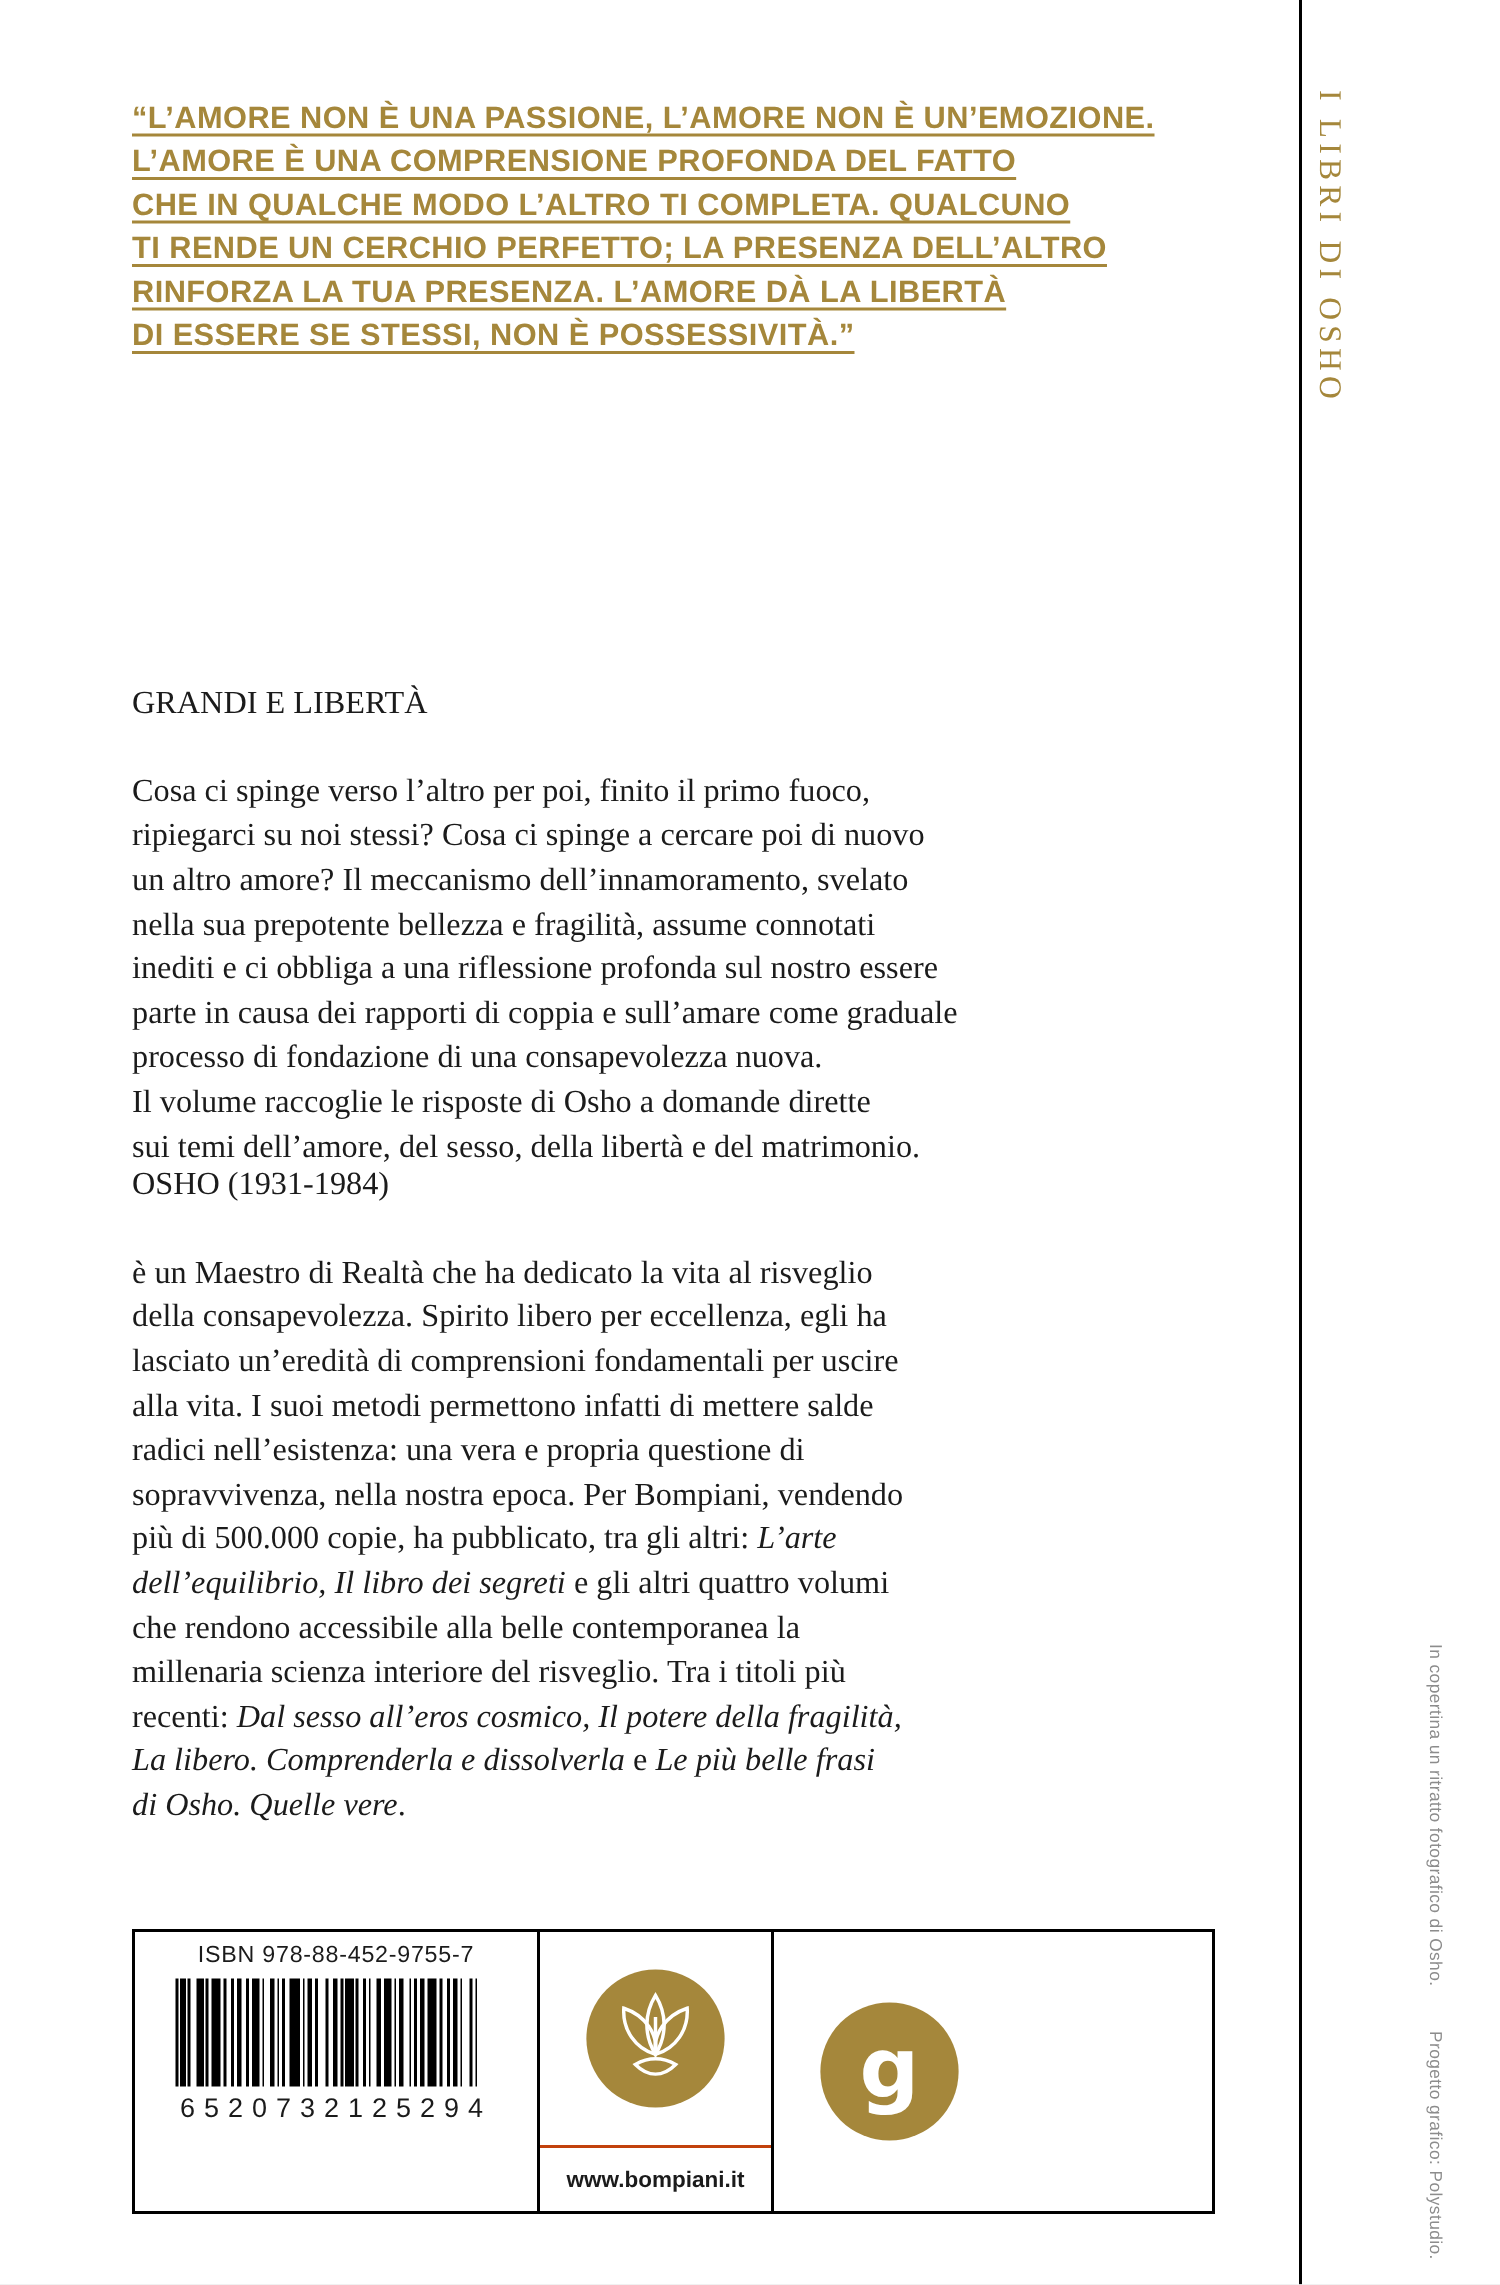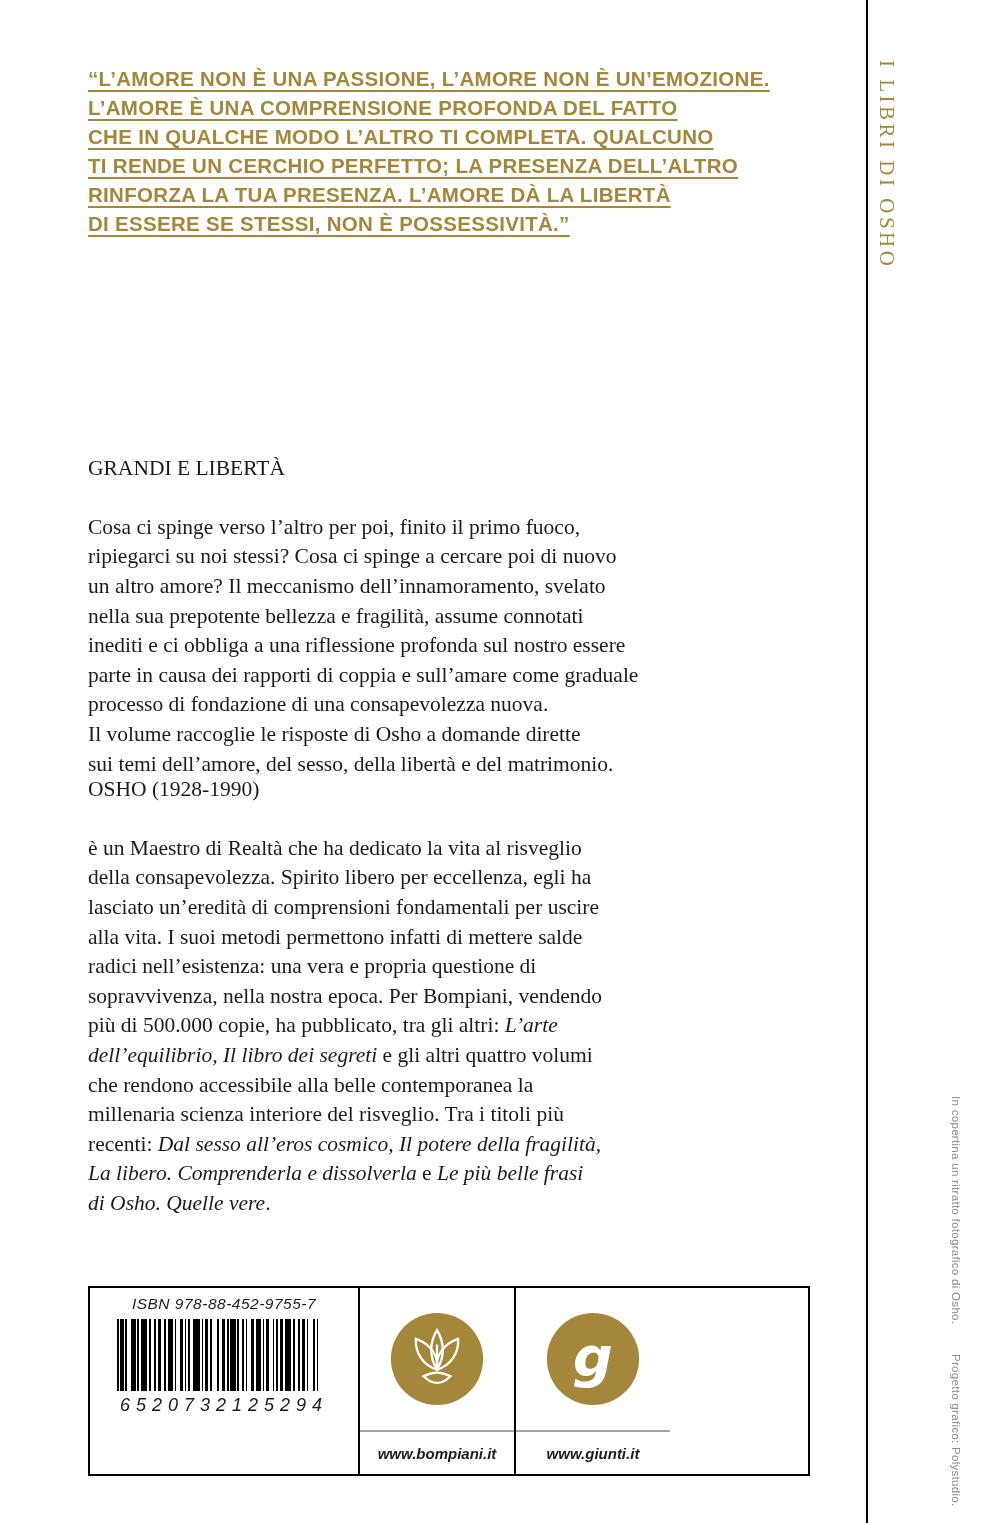--- a/index.html
+++ b/index.html
@@ -52,21 +52,21 @@
     font-size:21.5px; line-height:29.6px; white-space:pre-line;
   }
   .bio .seg-italic { font-style:italic; }
 
   
   .footer-box {
     position:absolute; left:88px; top:1286px; width:722px; height:190px;
     border:2px solid #000; box-sizing:border-box;
     display:flex; background:#fff;
   }
-  .col { box-sizing:border-box;font-style:italic; }
+  .col { box-sizing:border-box; }
   .col + .col { border-left:2px solid #000; }
 
   .barcode-col { width:268px; display:flex; flex-direction:column; padding-top:7px; }
   .isbn-line {
     text-align:center; font-family:"Liberation Sans", sans-serif;
     font-size:15.5px; letter-spacing:0.5px;
   }
   .barcode-bars {
     width:214px; height:72px; margin:6px auto 4px auto;
     display:flex; align-items:stretch;
@@ -92,21 +92,21 @@
 
   .imprint-col {
     width:140px; display:flex; align-items:center; justify-content:center;
     text-align:center; font-family:"Liberation Serif", serif;
     font-size:19px; letter-spacing:2.5px; line-height:1.55; white-space:pre-line;
   }
 
   .logo-col { width:156px; display:flex; flex-direction:column; }
   .logo-area { flex:1; display:flex; align-items:center; justify-content:center; }
   .url-strip {
-    height:42px; border-top:2px solid #a3a3a3;
+    height:42px; border-top:2px solid #c2410c;
     display:flex; align-items:center; justify-content:center;
     font-family:"Liberation Sans", sans-serif; font-weight:bold; font-size:15px;
   }
 </style>
 </head>
 <body>
 
 <div class="page">
 
   <div class="quote">“L’AMORE NON È UNA PASSIONE, L’AMORE NON È UN’EMOZIONE.
@@ -126,21 +126,21 @@
 un altro amore? Il meccanismo dell’innamoramento, svelato
 nella sua prepotente bellezza e fragilità, assume connotati
 inediti e ci obbliga a una riflessione profonda sul nostro essere
 parte in causa dei rapporti di coppia e sull’amare come graduale
 processo di fondazione di una consapevolezza nuova.
 Il volume raccoglie le risposte di Osho a domande dirette
 sui temi dell’amore, del sesso, della libertà e del matrimonio.</span>
   </div>
 
   <div class="bio">
-    <span>OSHO (1928-1990)</span><br>
+    <span>OSHO (1931-1984)</span><br>
     <span><span>è un Maestro di Realtà che ha dedicato la vita al risveglio
 della consapevolezza. Spirito libero per eccellenza, egli ha
 lasciato un’eredità di comprensioni fondamentali per uscire
 alla vita. I suoi metodi permettono infatti di mettere salde
 radici nell’esistenza: una vera e propria questione di
 sopravvivenza, nella nostra epoca. Per Bompiani, vendendo
 più di 500.000 copie, ha pubblicato, tra gli altri: </span><span class="seg-italic">L’arte
 dell’equilibrio, Il libro dei segreti</span><span> e gli altri quattro volumi
 che rendono accessibile alla belle contemporanea la
 millenaria scienza interiore del risveglio. Tra i titoli più
@@ -255,21 +255,20 @@
       <div class="url-strip">www.bompiani.it</div>
     </div>
 
     <div class="col logo-col">
       <div class="logo-area">
         <svg width="96" height="96" viewBox="0 0 100 100">
           <circle cx="50" cy="50" r="48" fill="#a5873b"></circle>
           <text x="50" y="68" text-anchor="middle" font-family="DejaVu Sans, sans-serif" font-size="58" font-weight="bold" fill="#ffffff">g</text>
         </svg>
       </div>
-      <div class="url-strip">www.giunti.it</div>
     </div>
 
   </div>
 
   <div class="credit">
     <span class="credit-part">In copertina un ritratto fotografico di Osho.</span>
     <span class="credit-part">Progetto grafico: Polystudio.</span>
   </div>
 
 </div>

